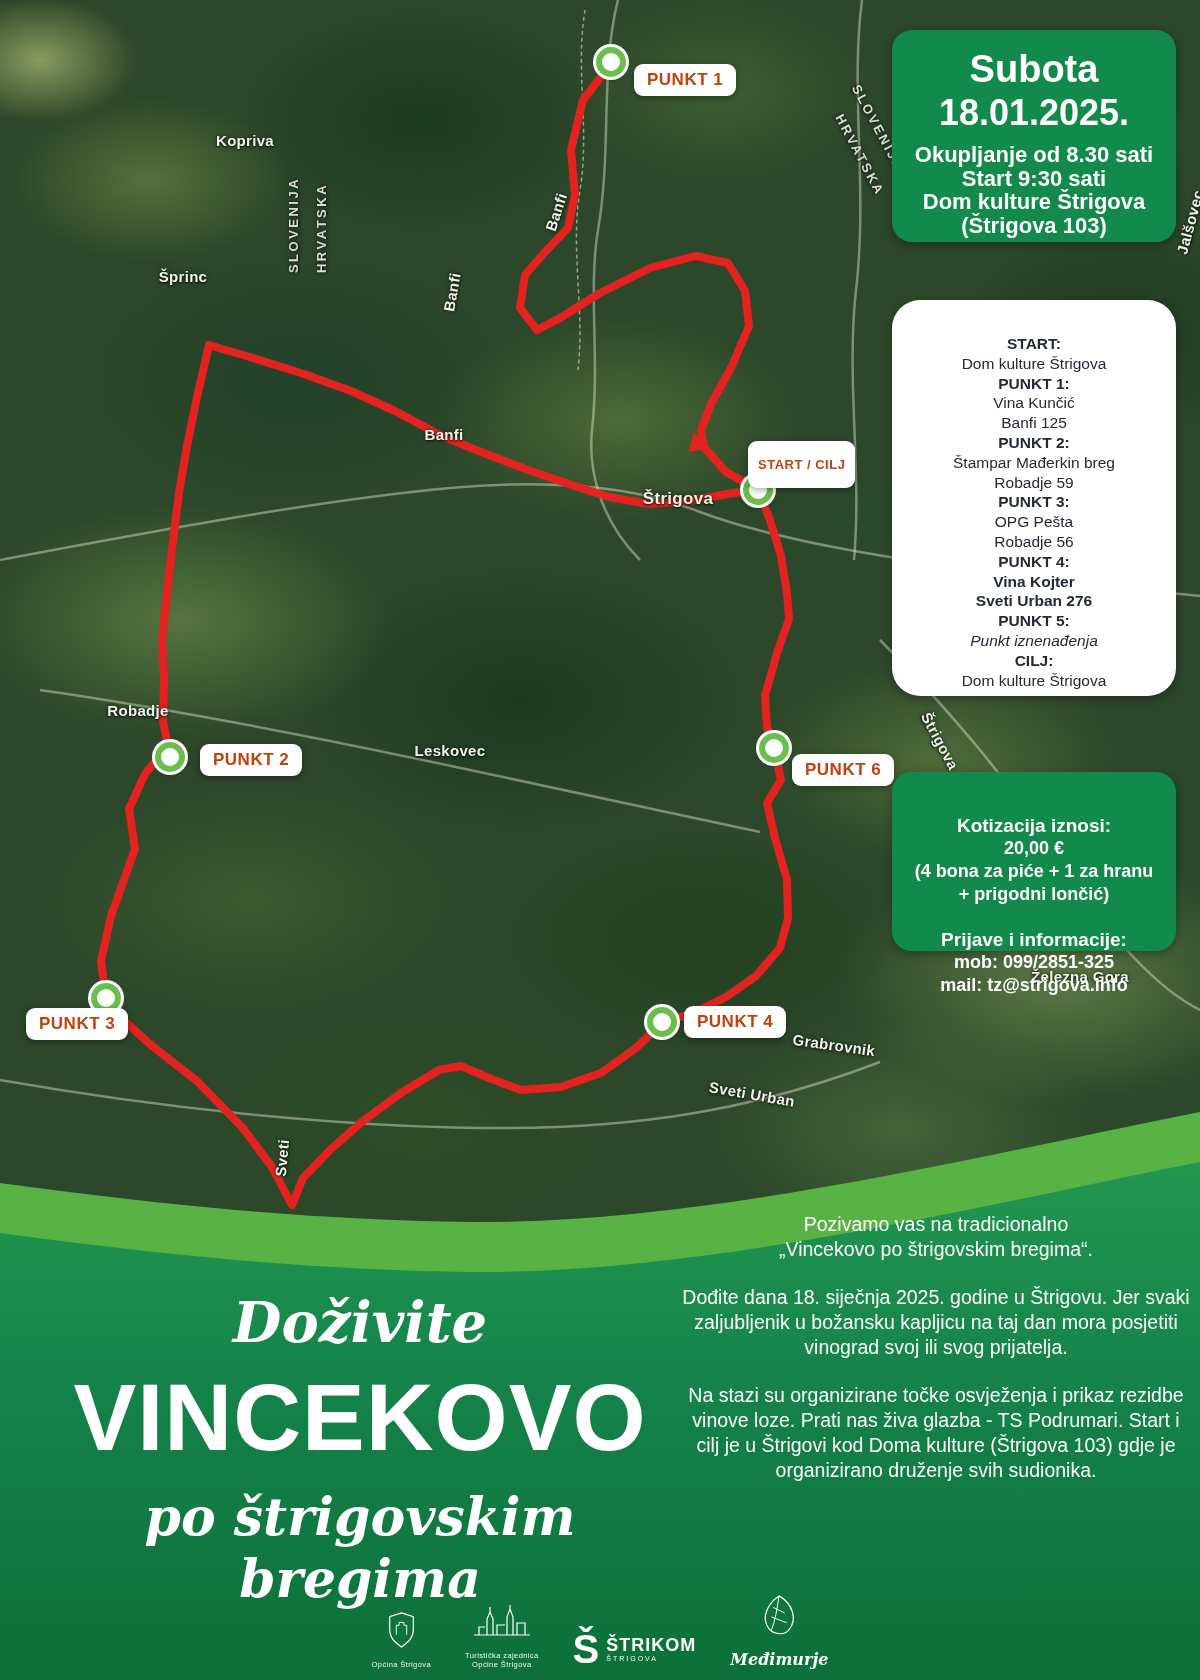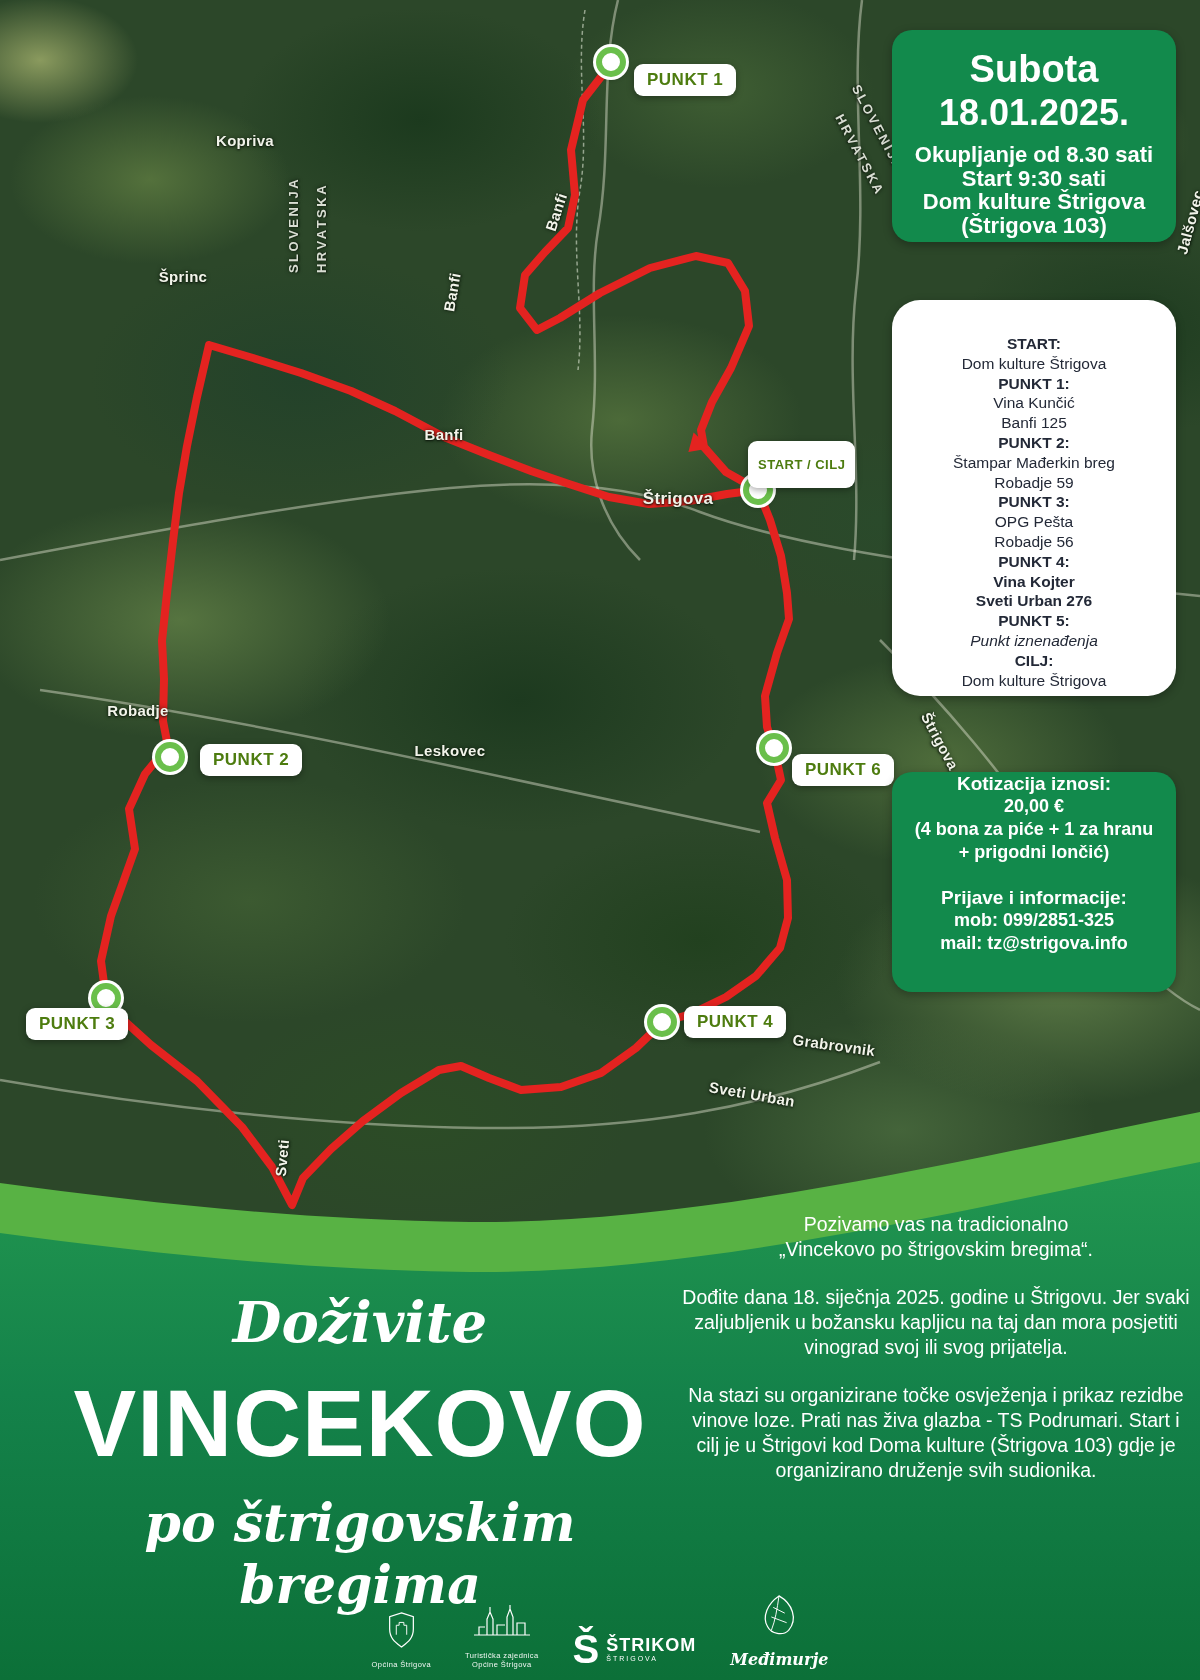--- a/index.html
+++ b/index.html
@@ -41,47 +41,47 @@
   .maplabel.border{
     font-size:13px;letter-spacing:2.5px;color:rgba(245,248,238,.88);font-weight:700;
   }
   
   .marker{
     position:absolute;z-index:5;width:18px;height:18px;border-radius:50%;
     background:#fff;border:6px solid #6abf4b;box-shadow:0 0 0 3px #fff,0 2px 5px rgba(0,0,0,.4);
     transform:translate(-50%,-50%);
   }
   .pill{
-    position:absolute;z-index:5;background:#fff;color:#4d7c0f;font-weight:800;
+    position:absolute;z-index:5;background:#fff;color:#c2410c;font-weight:800;
     font-size:17px;letter-spacing:.5px;padding:6px 13px;border-radius:9px;
     box-shadow:0 2px 7px rgba(0,0,0,.35);white-space:nowrap;
   }
   .pill.small{font-size:13px;padding:16px 10px;}
   
   .box{position:absolute;left:892px;width:284px;z-index:6;box-sizing:border-box;text-align:center;}
   .green-box{background:#128a4c;color:#fff;border-radius:20px;box-shadow:0 3px 10px rgba(0,0,0,.3);}
   .subota-box{top:30px;height:212px;padding-top:16px;}
   .subota-day{font-size:38px;font-weight:800;line-height:46px;}
   .subota-date{font-size:36px;font-weight:800;line-height:42px;}
   .subota-info{margin-top:9px;font-size:22px;font-weight:600;line-height:23.5px;}
   .route-box{
     top:300px;height:396px;background:#fff;border-radius:28px;color:#232937;
     padding-top:34px;font-size:15.5px;line-height:19.8px;box-shadow:0 3px 10px rgba(0,0,0,.3);
   }
   .route-box .b{font-weight:800;}
   .route-box .i{font-style:italic;}
-  .fee-box{top:772px;height:220px;font-size:18px;line-height:23px;font-weight:600;}
+  .fee-box{top:772px;height:179px;padding-top:42px;font-size:18px;line-height:23px;font-weight:600;}
   .fee-title{font-size:19px;font-weight:800;}
   .fee-gap{height:22px;}
   
   .waves{position:absolute;left:0;top:0;z-index:4;pointer-events:none;}
   .bottom-left{position:absolute;left:30px;top:1290px;width:660px;z-index:7;color:#fff;text-align:center;}
   .script{font-family:"DejaVu Serif",serif;font-style:italic;font-weight:bold;}
   .script-top{font-size:56px;line-height:64px;}
-  .big-title{font-size:94px;font-weight:800;letter-spacing:1px;line-height:100px;margin-top:20px;font-family:"Liberation Sans",sans-serif;}
+  .big-title{font-size:94px;font-weight:800;letter-spacing:1px;line-height:100px;margin-top:14px;font-family:"Liberation Sans",sans-serif;}
   .script-bottom{font-size:52px;line-height:62px;margin-top:18px;}
   .bottom-right{
     position:absolute;left:680px;top:1212px;width:512px;z-index:7;color:#fff;
     text-align:center;font-size:19.5px;line-height:25px;font-weight:500;
   }
   .bottom-right p{margin:0 0 23px 0;white-space:pre-line;}
   
   .logos{
     position:absolute;left:0;top:1594px;width:1200px;z-index:7;display:flex;
     justify-content:center;align-items:flex-end;gap:34px;color:#fff;

